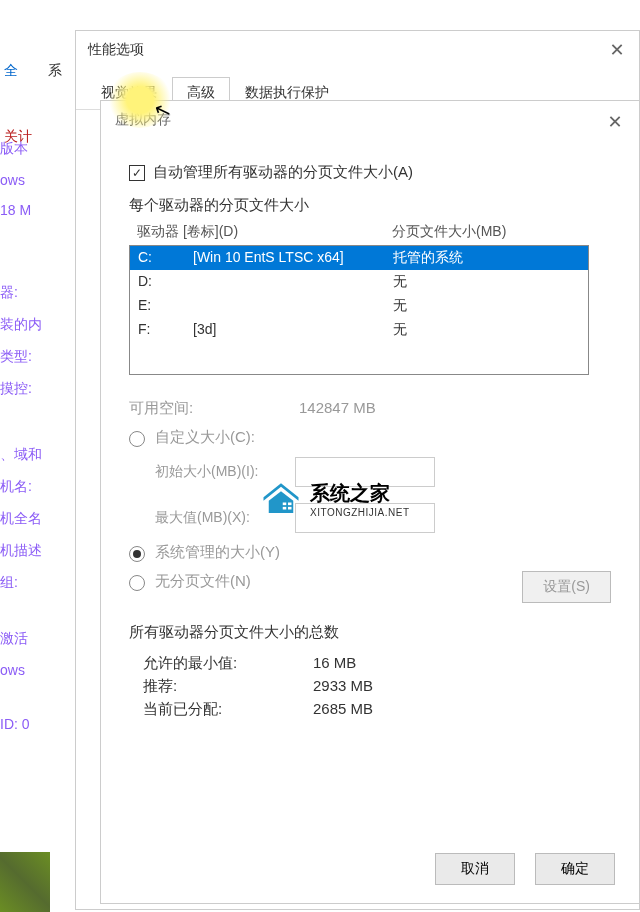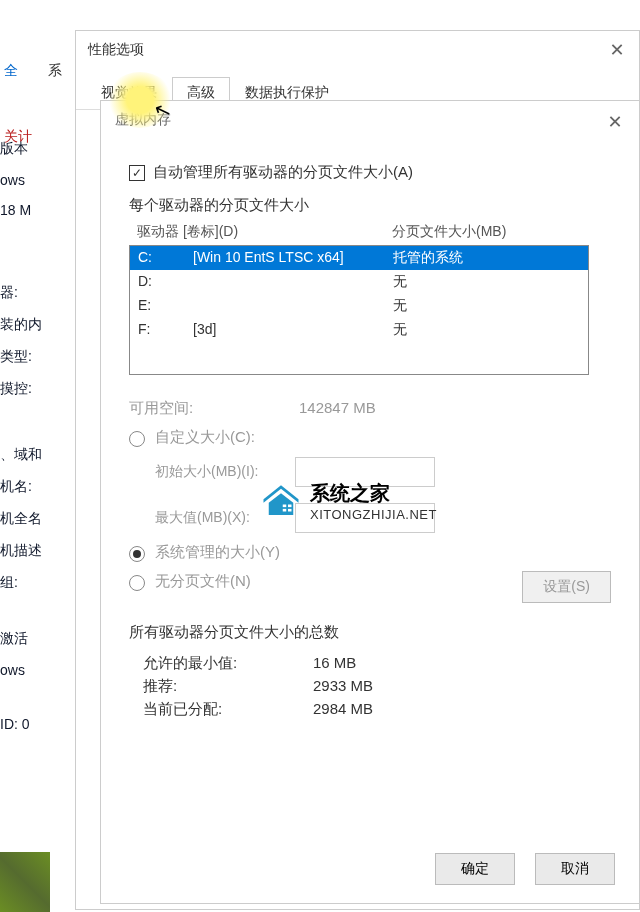--- a/index.html
+++ b/index.html
@@ -3,21 +3,21 @@
 <meta charset="utf-8">
 <style>
   * { box-sizing: border-box; font-family: "Microsoft YaHei", Arial, sans-serif; }
   body { margin: 0; width: 640px; height: 912px; background: #fff; overflow: hidden; position: relative; }
   
   
   .bg-page1 { position: absolute; top: 50px; left: 0; width: 50px; height: 800px; padding: 8px 4px; font-size: 14px; color: #333; }
   .bg-page1 .addr { color: #0066cc; position: absolute; top: 12px; left: 4px; }
   .bg-page1 .crumb2 { position: absolute; top: 12px; left: 48px; color: #333; }
   .bg-page1 .link { color: #b91c1c; position: absolute; top: 78px; left: 4px; }
-  .bg-labels { position: absolute; left: 0; top: 140px; width: 50px; font-size: 14px; color: #0f172a; }
+  .bg-labels { position: absolute; left: 0; top: 140px; width: 50px; font-size: 14px; color: #8b5cf6; }
   .bg-labels div { margin-bottom: 14px; white-space: nowrap; }
   .grass { position: absolute; bottom: 0; left: 0; width: 50px; height: 60px; background: linear-gradient(45deg,#6b8e23,#556b2f,#6b8e23); }
   
   
   .win1 { position: absolute; top: 30px; left: 75px; width: 565px; height: 880px; background: #fff; border: 1px solid #ccc; }
   .win1-title { padding: 8px 12px; font-size: 14px; color: #333; display:flex; justify-content:space-between; align-items:center; }
   .close-x { font-size: 18px; color: #666; cursor: pointer; width: 20px; text-align: center; }
   .tabs { display: flex; padding: 0 10px; border-bottom: 1px solid #ddd; margin-top: 8px; }
   .tab { padding: 6px 14px; font-size: 14px; color: #333; border: 1px solid transparent; cursor: pointer; background: #fff; }
   .tab.active { border: 1px solid #ccc; border-bottom: 1px solid #fff; margin-bottom: -1px; }
@@ -64,21 +64,21 @@
   .dlg-buttons { position: absolute; bottom: 18px; right: 24px; display: flex; gap: 20px; }
   
   
   .highlight { position: absolute; top: 72px; left: 106px; width: 68px; height: 56px; background: radial-gradient(circle,#fff37a 0%,#fff37a 30%,rgba(255,243,122,0) 70%); border-radius: 50%; pointer-events: none; }
   .cursor { position: absolute; top: 98px; left: 154px; font-size: 20px; transform: rotate(-20deg); pointer-events:none; }
   
   
   .watermark { position: absolute; top: 480px; left: 260px; display:flex; align-items:center; gap:8px; z-index: 50; }
   .wm-icon { width: 42px; height: 36px; }
   .wm-text { font-size: 20px; font-weight: bold; color:#000; }
-  .wm-sub { font-size: 13px; color:#333; letter-spacing: 0.5px; }
+  .wm-sub { font-size: 10px; color:#333; letter-spacing: 0.5px; }
 </style>
 </head>
 <body>
 
 <div class="bg-page1">
   <span class="addr">全</span>
   <span class="crumb2">系</span>
   <span class="link">关计</span>
 </div>
 <div class="bg-labels">
@@ -196,28 +196,28 @@
       <div class="totals-row">
         <span class="t-label">允许的最小值:</span>
         <span>16 MB</span>
       </div>
       <div class="totals-row">
         <span class="t-label">推荐:</span>
         <span>2933 MB</span>
       </div>
       <div class="totals-row">
         <span class="t-label">当前已分配:</span>
-        <span>2984 MB</span>
+        <span>2685 MB</span>
       </div>
     </div>
   </div>
 
   <div class="dlg-buttons">
+    <div class="btn">取消</div>
     <div class="btn">确定</div>
-    <div class="btn">取消</div>
   </div>
 </div>
 
 <div class="highlight"></div>
 <div class="cursor">↖</div>
 
 <div class="watermark">
   <svg class="wm-icon" viewBox="0 0 48 40">
     <path d="M4 22 L24 6 L44 22 L44 18 L24 2 L4 18 Z" fill="#2196c9"></path>
     <path d="M10 22 L24 11 L38 22 L38 36 L10 36 Z" fill="#2196c9"></path>

